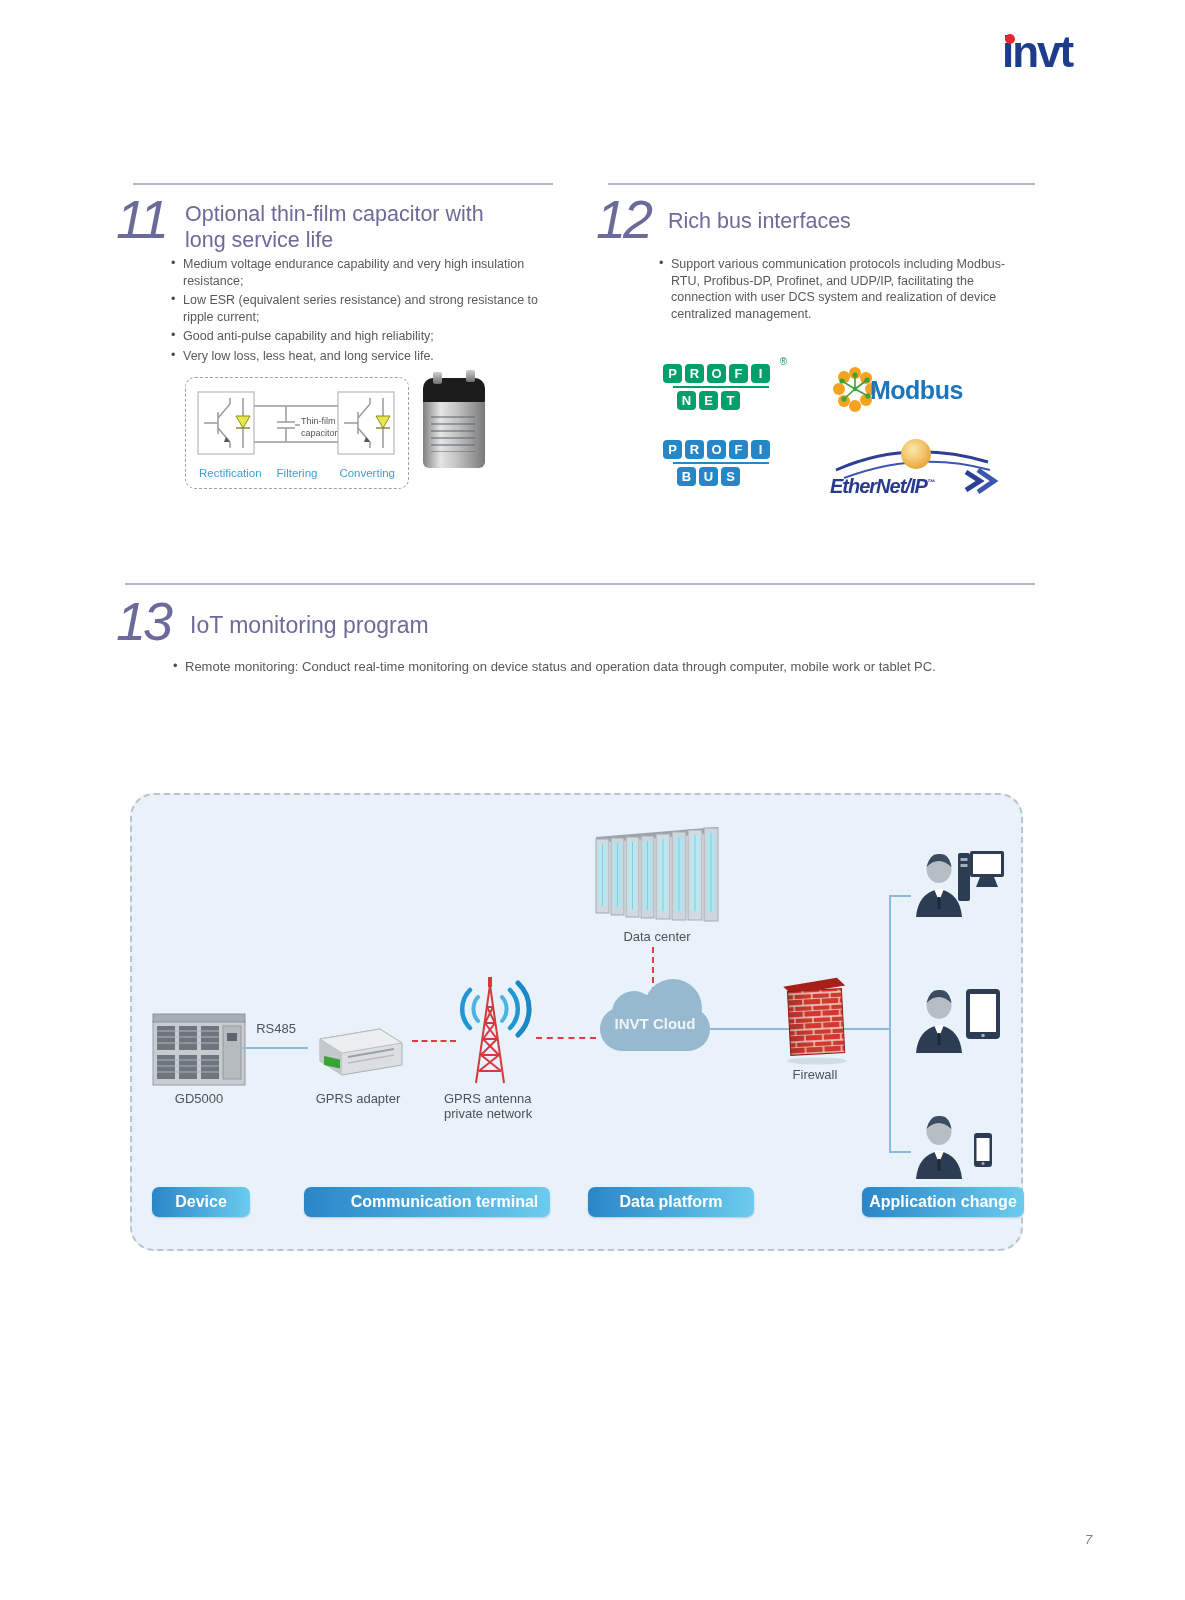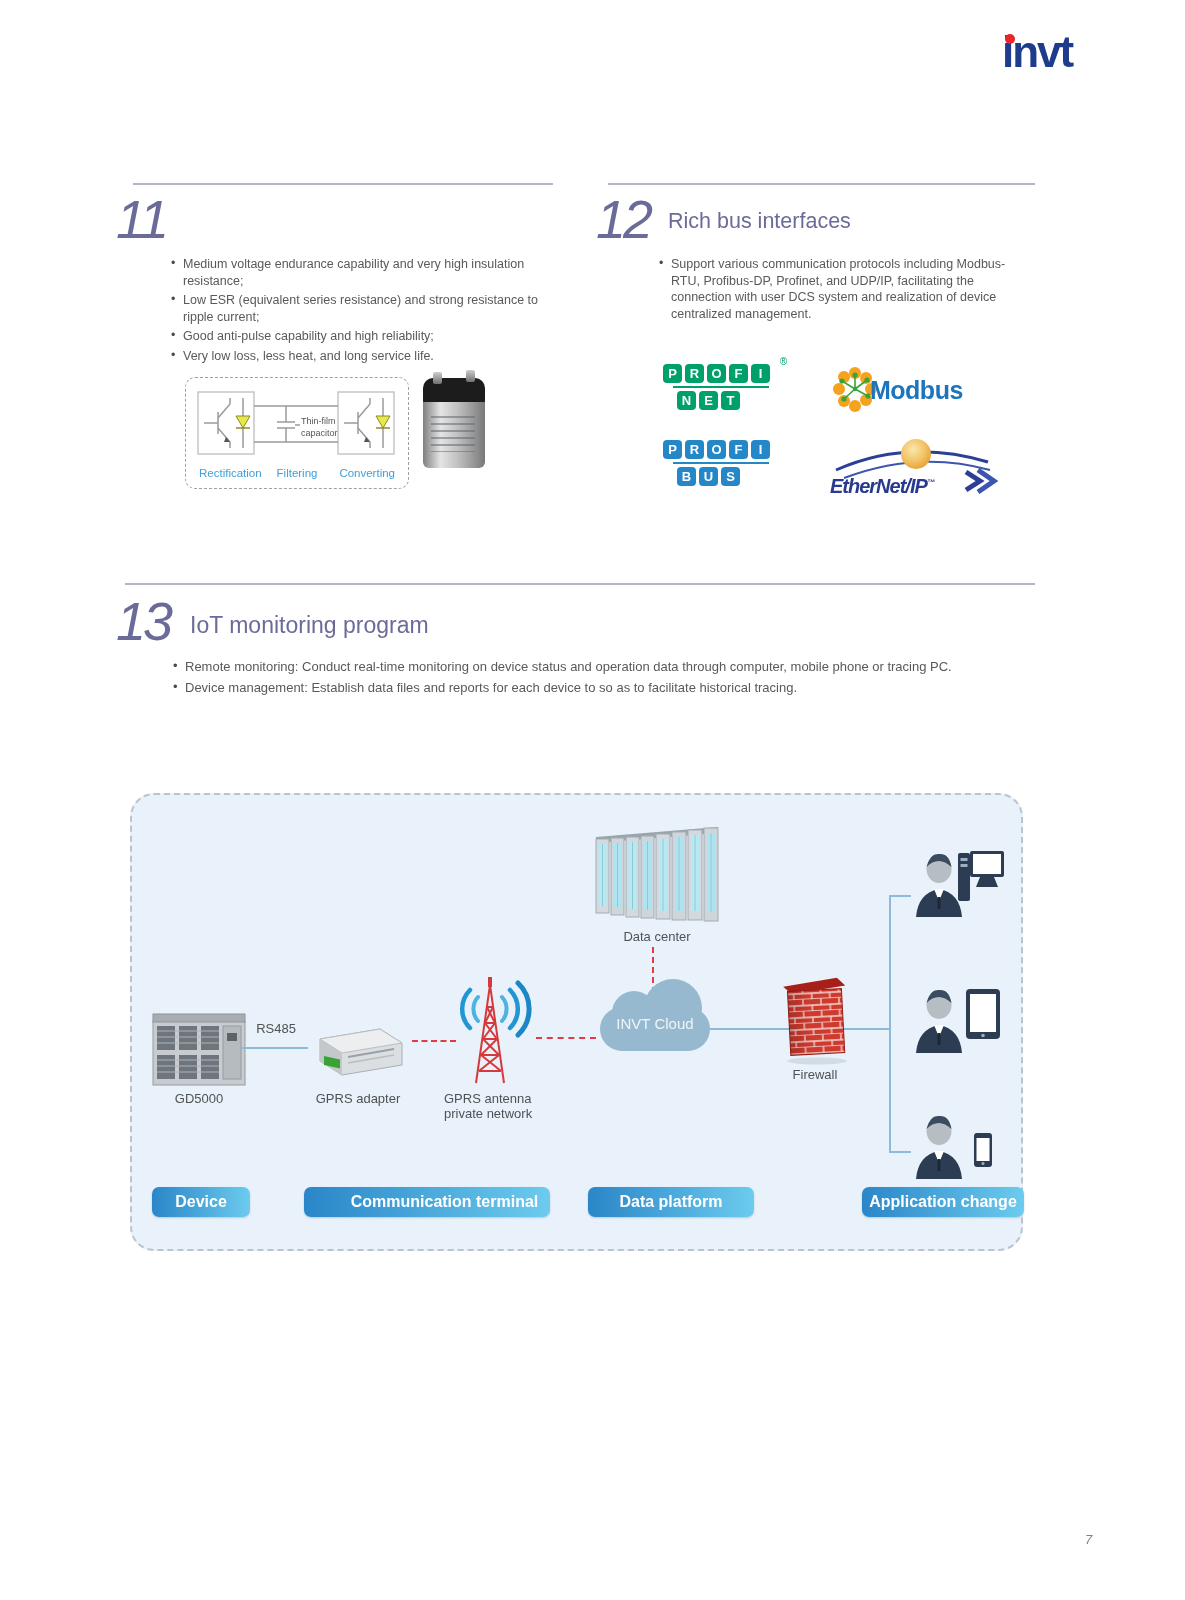--- a/index.html
+++ b/index.html
@@ -54,40 +54,44 @@
     border:2px dashed #b9c4cd; border-radius:24px; }
   .dlabel { position:absolute; font-size:13px; color:#4f5254; text-align:center; }
   .blue-line { position:absolute; height:2px; background:#8fb9d8; }
   .red-dash-h { position:absolute; border-top:2px dashed #e23b41; }
   .red-dash-v { position:absolute; border-left:2px dashed #e23b41; }
 
   .cloud { position:absolute; left:468px; top:198px; width:110px; height:58px; }
   .cloud-body { position:absolute; left:0; top:14px; width:110px; height:44px; background:#96b9cf; border-radius:24px; }
   .cloud-b1 { position:absolute; left:12px; top:-2px; width:44px; height:44px; background:#96b9cf; border-radius:50%; }
   .cloud-b2 { position:absolute; left:44px; top:-14px; width:58px; height:58px; background:#96b9cf; border-radius:50%; }
-  .cloud-text { position:absolute; left:0; top:22px; width:110px; text-align:center; color:#eef5f9; font-size:15px; }
+  .cloud-text { position:absolute; left:0; top:22px; width:110px; text-align:center; color:#eef5f9; font-size:15px;font-weight:bold; }
 
   .btn { position:absolute; top:392px; height:30px; border-radius:7px;
     background:linear-gradient(90deg,#2a86c8,#6ccbee); color:#ffffff; font-weight:bold; font-size:16px;
     display:flex; align-items:center; justify-content:center; box-shadow:0 1px 2px rgba(40,90,130,.25); }
 
   .pagenum { position:absolute; left:1085px; top:1532px; font-size:13px; font-style:italic; color:#808080; }
 </style>
 </head>
 <body>
 
 <div class="page">
 
   <div class="brand">
     <span class="brand-text">invt</span>
     <span class="brand-dot"></span>
   </div>
 
   <div class="rule" style="left:133px; top:183px; width:420px;"></div>
   <div class="secnum" style="left:116px; top:192px;">11</div>
+  <div class="sectitle" style="left:185px; top:201px;">
+    <div>Optional thin-film capacitor with</div>
+    <div>long service life</div>
+  </div>
   <ul class="bullets b12" style="left:170px; top:256px; width:388px;">
     <li>Medium voltage endurance capability and very high insulation resistance;</li>
     <li>Low ESR (equivalent series resistance) and strong resistance to ripple current;</li>
     <li>Good anti-pulse capability and high reliability;</li>
     <li>Very low loss, less heat, and long service life.</li>
   </ul>
 
   <div class="circuit">
     <svg width="221" height="80" viewBox="0 0 221 80" style="position:absolute;left:0;top:4px;">
 
@@ -238,22 +242,21 @@
       <path d="M138 40 L152 49 L138 58" stroke="#2b3f96" stroke-width="5" fill="none"></path>
       <path d="M150 38 L166 49 L150 60" stroke="#3b55b0" stroke-width="5" fill="none"></path>
     </svg>
     <span class="enip-text"><span>EtherNet/IP</span><span class="enip-tm">™</span></span>
   </div>
 
   <div class="rule" style="left:125px; top:583px; width:910px;"></div>
   <div class="secnum" style="left:116px; top:594px;">13</div>
   <div class="sectitle" style="left:190px; top:612px; font-size:23px;">IoT monitoring program</div>
   <ul class="bullets b13" style="left:172px; top:658px; width:878px;">
-    <li>Remote monitoring: Conduct real-time monitoring on device status and operation data through computer, mobile phone or tracing PC.</li>
-    <li>Device management: Establish data files and reports for each device to so as to facilitate historical tracing.</li>
+    <li>Remote monitoring: Conduct real-time monitoring on device status and operation data through computer, mobile work or tablet PC.</li>
   </ul>
 
   <div class="panel">
 
     <svg style="position:absolute; left:460px; top:28px;" width="130" height="100" viewBox="0 0 130 100">
       <polygon points="4,14 126,4 126,10 4,20" fill="#9aa4ab"></polygon>
       <g>
         <g transform="translate(4,16)">
             <rect width="13" height="74" fill="#d3d9de" stroke="#a3abb2"></rect>
             <rect x="2.5" y="5" width="8" height="62" fill="#b7e9f2"></rect>

